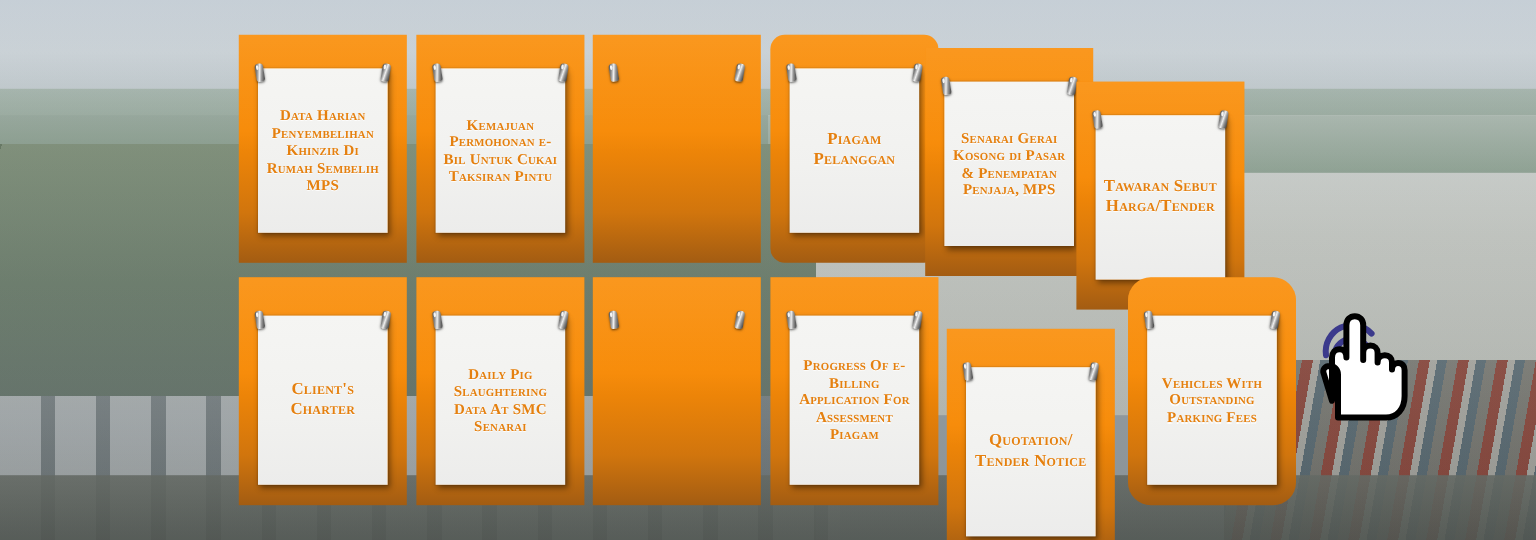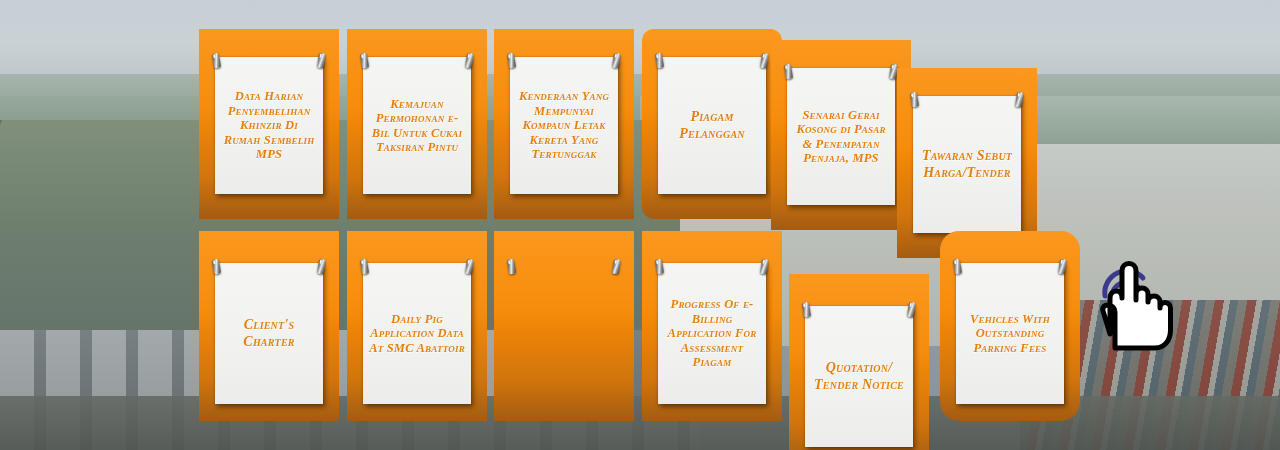--- a/index.html
+++ b/index.html
@@ -63,21 +63,21 @@
         rgba(120,128,132,.45) 34px 46px),
       linear-gradient(to bottom,#8d959a,#6a7277);
     opacity:.85;
   }
   .bg-veil {
     position:absolute; inset:0;
     background:linear-gradient(to bottom, rgba(255,255,255,.06), rgba(0,0,0,.10));
   }
 
   
-  #grid { position:absolute; left:199px; top:29px; width:882px; height:390px;font-style:italic; }
+  #grid { position:absolute; left:199px; top:29px; width:882px; height:390px; }
 
   .row { position:absolute; left:0; width:882px; height:190px; }
   .row-0 { top:0; }
   .row-1 { top:202px; }
 
   .card {
     position:absolute; top:0; width:140px; height:190px;
     background:linear-gradient(to bottom,#fa8c05 0%,#f78a06 42%,#d1750d 78%,#a35c12 100%);
     overflow:hidden;
   }
@@ -160,23 +160,20 @@
       <div class="card" style="left: 148px;">
         <div class="shine"></div>
         <div class="sheet">
           <div class="sheet-title sm">Kemajuan Permohonan e-Bil Untuk Cukai Taksiran Pintu</div>
         </div>
         <div class="clip left"></div>
         <div class="clip right"></div>
       </div>
       <div class="card" style="left: 295px;">
         <div class="shine"></div>
-        <div class="sheet">
-          <div class="sheet-title sm">Kenderaan Yang Mempunyai Kompaun Letak Kereta Yang Tertunggak</div>
-        </div>
         <div class="clip left"></div>
         <div class="clip right"></div>
       </div>
       <div class="card" style="left: 443px; border-radius: 12px;">
         <div class="shine"></div>
         <div class="sheet">
           <div class="sheet-title ">Piagam Pelanggan</div>
         </div>
         <div class="clip left"></div>
         <div class="clip right"></div>
@@ -203,21 +200,21 @@
         <div class="shine"></div>
         <div class="sheet">
           <div class="sheet-title ">Client's Charter</div>
         </div>
         <div class="clip left"></div>
         <div class="clip right"></div>
       </div>
       <div class="card" style="left: 148px;">
         <div class="shine"></div>
         <div class="sheet">
-          <div class="sheet-title sm">Daily Pig Application Data At SMC Abattoir</div>
+          <div class="sheet-title sm">Daily Pig Slaughtering Data At SMC Senarai</div>
         </div>
         <div class="clip left"></div>
         <div class="clip right"></div>
       </div>
       <div class="card" style="left: 295px;">
         <div class="shine"></div>
         <div class="clip left"></div>
         <div class="clip right"></div>
       </div>
       <div class="card" style="left: 443px;">

